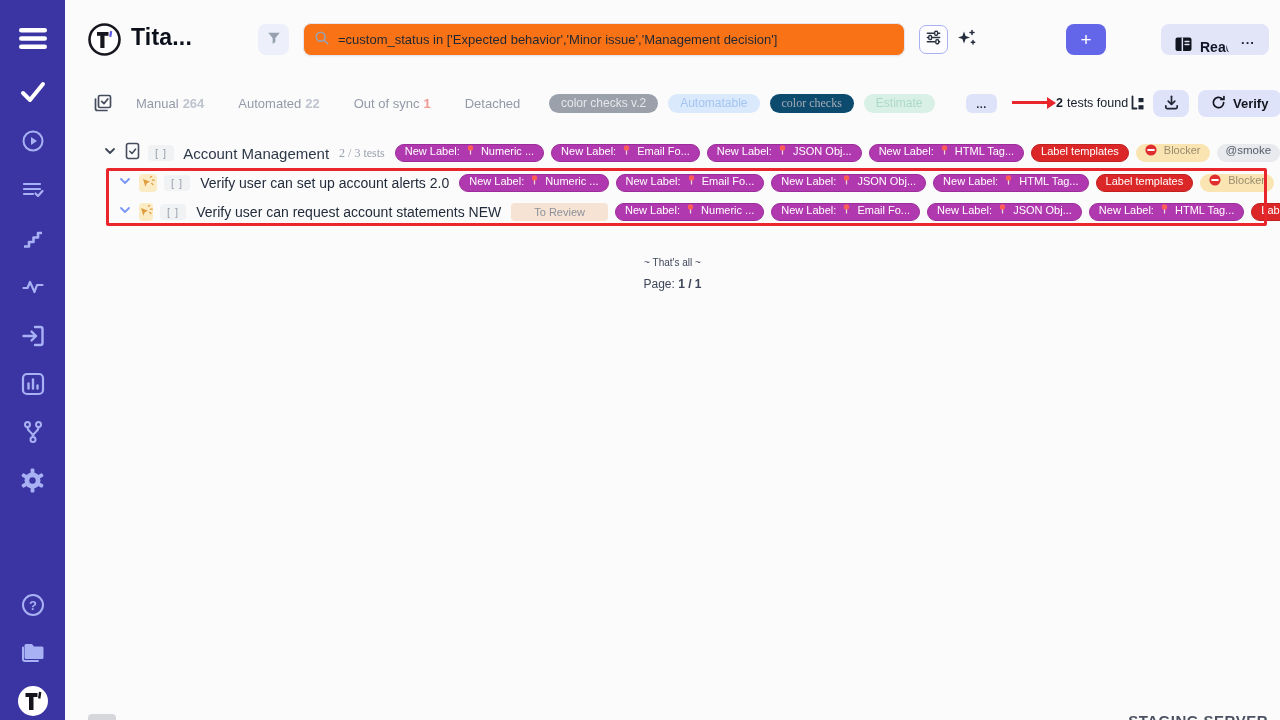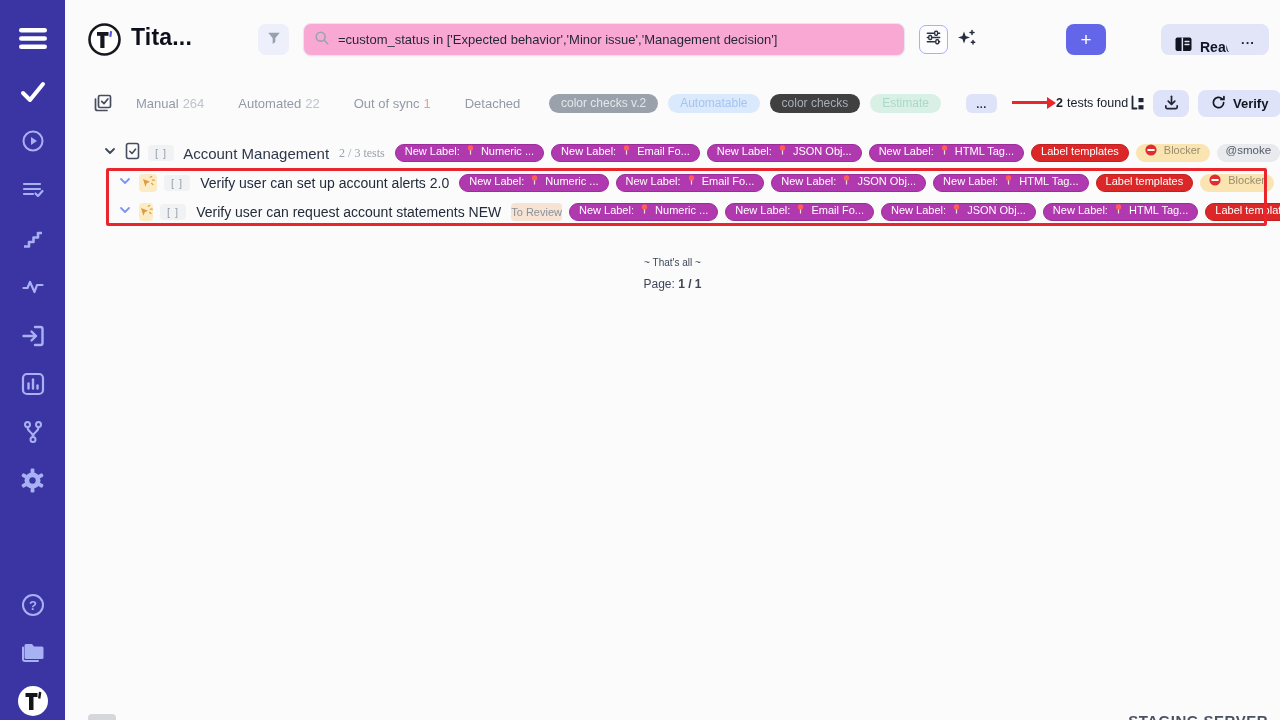--- a/index.html
+++ b/index.html
@@ -11,39 +11,39 @@
   .sidebar { position:absolute; left:0; top:0; width:65px; height:720px; background:#3b35a3; z-index:20; }
   .side-ic { position:absolute; left:0; width:65px; display:flex; justify-content:center; cursor:pointer; }
 
   
   .main { position:absolute; left:65px; top:0; right:0; bottom:0; }
 
   
   .logo-badge { position:absolute; left:23px; top:23px; width:33px; height:33px; }
   .app-title { position:absolute; left:66px; top:24px; font-size:23px; font-weight:700; color:#0c101b; letter-spacing:.2px; }
   .funnel-btn { position:absolute; left:193px; top:24px; width:31px; height:31px; background:#edeffa; border-radius:8px; display:flex; align-items:center; justify-content:center; cursor:pointer; }
-  .search-wrap { position:absolute; left:238px; top:23px; width:602px; height:33px; background:#f9a8d4; border:1px solid #e4e7ee; border-radius:8px; display:flex; align-items:center; padding:0 10px; box-shadow:0 1px 2px rgba(16,24,40,.04); }
+  .search-wrap { position:absolute; left:238px; top:23px; width:602px; height:33px; background:#f97316; border:1px solid #e4e7ee; border-radius:8px; display:flex; align-items:center; padding:0 10px; box-shadow:0 1px 2px rgba(16,24,40,.04); }
   .search-wrap input { border:0; outline:0; flex:1; margin-left:8px; font-size:13px; color:#1f2734; font-family:"Liberation Sans",sans-serif; background:transparent; }
   .sliders-btn { position:absolute; left:854px; top:25px; width:29px; height:29px; border:1.5px solid #a9b0f2; border-radius:7px; background:#fdfdff; display:flex; align-items:center; justify-content:center; cursor:pointer; }
   .sparkles-btn { position:absolute; left:890px; top:29px; width:22px; height:22px; cursor:pointer; display:flex; align-items:center; justify-content:center; }
   .add-btn { position:absolute; left:1001px; top:24px; width:40px; height:31px; background:#6366e8; color:#fff; border:0; border-radius:8px; font-size:19px; line-height:29px; cursor:pointer; font-family:"Liberation Sans",sans-serif; }
   .readme-btn { position:absolute; left:1052px; top:24px; height:31px; padding:0 14px; background:#e2e5f8; border:0; border-radius:8px; display:flex; align-items:flex-end; gap:8px; font-size:14px; font-weight:600; color:#0f1524; cursor:pointer; font-family:"Liberation Sans",sans-serif;margin-left:44px; }
   .hmore-btn { position:absolute; left:1162px; top:24px; width:42px; height:31px; background:#e2e5f8; border:0; border-radius:8px; font-size:13px; font-weight:700; letter-spacing:1px; color:#1c2330; cursor:pointer; line-height:10px; font-family:"Liberation Sans",sans-serif; }
 
   
   .selectall-ic { position:absolute; left:28px; top:93px; cursor:pointer; }
   .tabs { position:absolute; left:71px; top:88px; height:30px; display:flex; align-items:center; gap:34px; }
   .tab { font-size:13px; font-weight:500; color:#939aa7; cursor:pointer; white-space:nowrap; }
-  .tab .cnt { color:#bec3cd; margin-left:4px; font-weight:400; }
+  .tab .cnt { color:#bec3cd; margin-left:4px; font-weight:700; }
   .tab .cnt.red { color:#f09a90; }
   .chips { position:absolute; left:484px; top:88px; height:30px; display:flex; align-items:center; gap:10px; }
   .chip { height:19px; padding:0 12px; border-radius:10px; font-size:12px; display:flex; align-items:center; cursor:pointer; white-space:nowrap; }
   .chip.solid-gray { background:#9aa1ab; color:#e4e6ea; }
   .chip.light-blue { background:#dbe9fc; color:#a2c5f0; }
-  .chip.light-gray { background:#404040; color:#a6acb7; }
+  .chip.light-gray { background:#0c4a6e; color:#a6acb7;font-family:Liberation Serif, serif; }
   .chip.light-green { background:#d9f0e7; color:#abd9c9; }
   .fmore-btn { position:absolute; left:901px; top:94px; width:31px; height:19px; background:#dfe3fa; border:0; border-radius:6px; font-size:11px; font-weight:700; letter-spacing:.5px; color:#262d3b; cursor:pointer; line-height:6px; font-family:"Liberation Sans",sans-serif; }
   .ann-arrow { position:absolute; left:947px; top:101px; width:36px; height:3px; background:#e8262c; z-index:9; }
   .ann-arrow:after { content:""; position:absolute; right:-8px; top:-4.5px; border-left:9px solid #e8262c; border-top:6px solid transparent; border-bottom:6px solid transparent; }
   .results { position:absolute; left:991px; top:96px; font-size:12.5px; color:#171d29; white-space:nowrap; }
   .results b { font-weight:700; margin-right:4px; }
   .tree-ic { position:absolute; left:1064px; top:95px; cursor:pointer; }
   .dl-btn { position:absolute; left:1088px; top:90px; width:36px; height:27px; background:#dfe3fa; border:0; border-radius:8px; display:flex; align-items:center; justify-content:center; cursor:pointer; }
   .reset-btn { position:absolute; left:1133px; top:90px; height:27px; padding:0 13px; background:#dfe3fa; border:0; border-radius:8px; display:flex; align-items:center; gap:7px; font-size:13px; font-weight:600; color:#11161f; cursor:pointer; font-family:"Liberation Sans",sans-serif; }
 
@@ -51,21 +51,21 @@
   .suite-row { position:absolute; left:38px; top:141px; right:0; height:24px; display:flex; align-items:center; gap:7px; white-space:nowrap; overflow:hidden; }
   .suite-title { font-size:15px; font-weight:500; color:#2e3848; margin-left:2px; }
   .suite-meta { font-size:12px; color:#9aa1ad; margin:12px 3px;font-family:Liberation Serif, serif; }
   .empty-badge { font-size:11px; color:#9aa2ae; background:#f1f2f4; border-radius:4px; padding:2px 7px; letter-spacing:1px; }
   .labels { display:flex; align-items:center; gap:7px; }
   .pill { display:inline-flex; align-items:flex-start; gap:4px; height:18px; padding:0 9px; border-radius:10px; font-size:11px; white-space:nowrap; cursor:pointer; }
   .pill.purple { background:#b139af; border:1px solid #9d2c9b; color:#fff; }
   .pill.red { background:#db2727; border:1px solid #c31f1f; color:#fff; font-weight:500; }
   .pill.blocker { background:#fae5b2; color:#998c6e; }
   .pill.tag { background:#e8eaee; color:#535b68; font-weight:500; font-size:11.5px; }
-  .status-badge { display:inline-flex; align-items:center; height:18px; padding:0 0; border-radius:4px; background:#f6e3d3; color:#8b919b; font-size:11px; }
+  .status-badge { display:inline-flex; align-items:center; height:18px; padding:0 23px; border-radius:4px; background:#f6e3d3; color:#8b919b; font-size:11px; }
   .tests { position:absolute; left:53px; top:168px; right:0; height:58px; }
   .test-row { height:29px; display:flex; align-items:center; gap:7px; white-space:nowrap; overflow:hidden; }
   .test-title { font-size:14px; color:#232c3b; margin:0 3px; }
   .manual-ic { width:18px; height:18px; background:#fcecc6; border-radius:4px; display:flex; align-items:center; justify-content:center; }
   .ann-box { position:absolute; left:41px; top:168px; width:1161px; height:58px; border:3px solid #e8262c; border-radius:2px; pointer-events:none; z-index:8; }
 
   
   .thats-all { position:absolute; left:0; right:0; top:257px; text-align:center; font-size:10px; color:#3e4758; }
   .page-line { position:absolute; left:0; right:0; top:277px; text-align:center; font-size:12px; color:#3e4758; }
   .page-line b { font-weight:700; }

